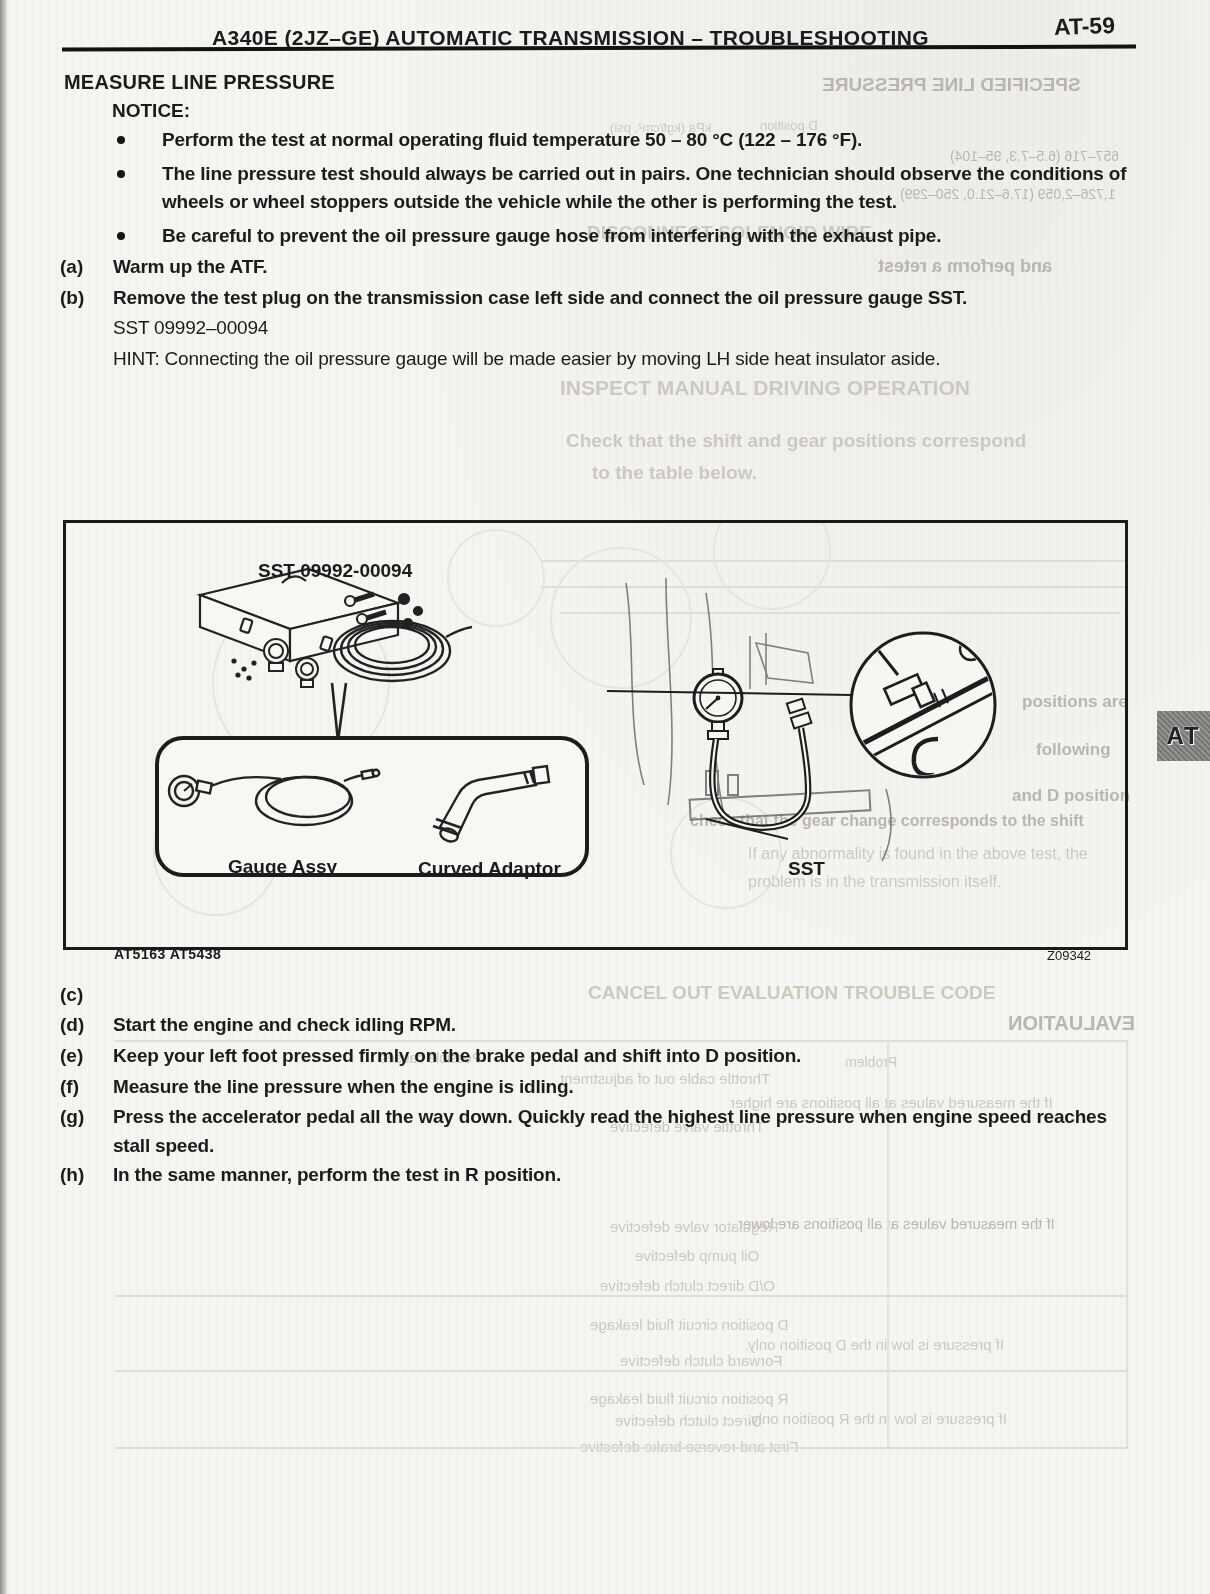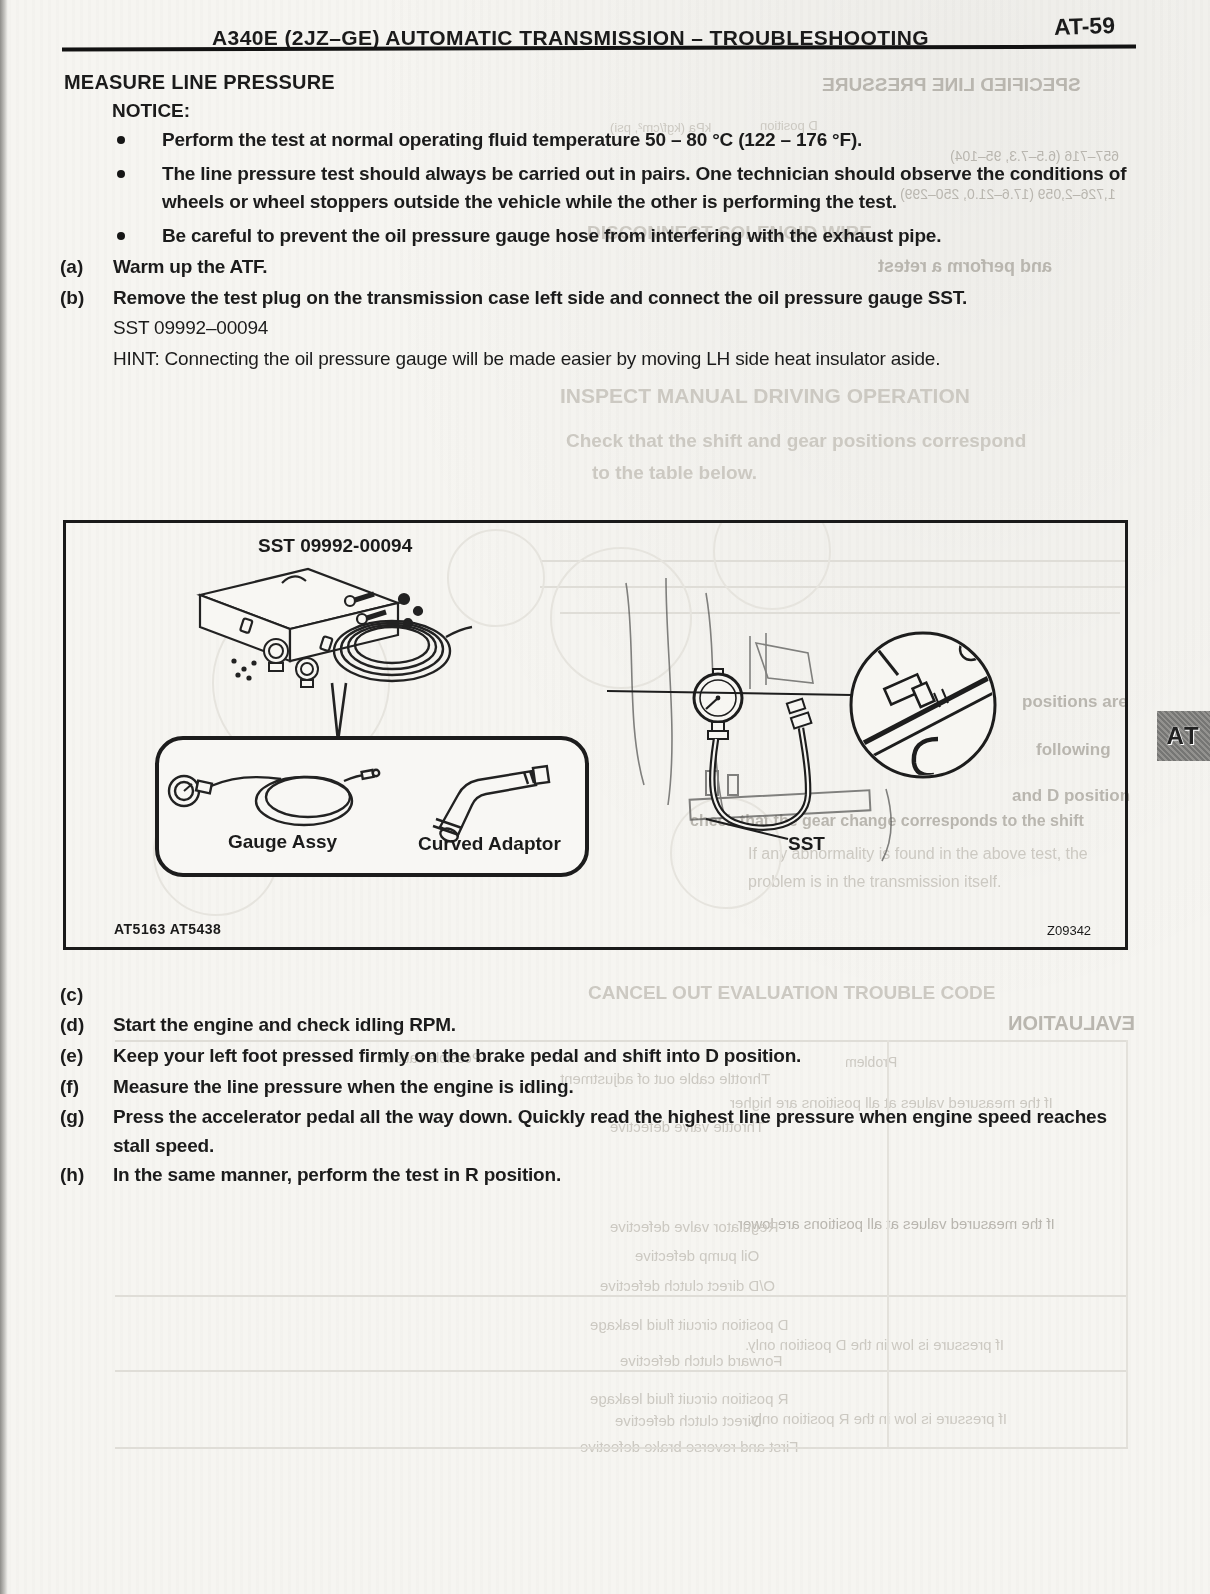--- a/index.html
+++ b/index.html
@@ -27,21 +27,21 @@
   .n-item{display:flex;margin-bottom:6px;}
   .dot{flex:0 0 8px;width:8px;height:8px;border-radius:50%;background:#161616;margin:10px 0 0 0;}
   .n-text{margin-left:37px;font-size:19px;font-weight:700;line-height:28px;width:990px;letter-spacing:-0.2px;}
   .step{position:absolute;left:60px;width:1078px;display:flex;z-index:5;}
   .sid{flex:0 0 53px;font-size:19px;font-weight:700;line-height:29px;}
   .stx{font-size:19px;font-weight:700;line-height:29px;letter-spacing:-0.2px;}
   .subline{position:absolute;left:113px;font-size:19px;font-weight:400;line-height:29px;width:1023px;letter-spacing:-0.2px;z-index:5;}
   
   .figure{position:absolute;left:63px;top:520px;width:1059px;height:424px;border:3px solid #1a1a1a;z-index:4;}
   .fig-svg{position:absolute;left:0;top:0;width:100%;height:100%;}
-  .fig-label{position:absolute;font-weight:700;white-space:nowrap;z-index:6;}
+  .fig-label{position:absolute;font-weight:700;white-space:nowrap;z-index:6;margin-top:25px;}
   
   .at-tab{left:1157px;top:711px;width:53px;height:50px;z-index:6;
     background:repeating-linear-gradient(45deg,#767674 0 2px,#93928f 2px 4px);
     display:flex;align-items:center;justify-content:center;
     font-size:24px;font-weight:700;color:#222;letter-spacing:2px;
     text-shadow:0 0 2px #fff, 1px 1px 0 #fff;}
   
   #bleed-layer{position:absolute;left:0;top:0;width:100%;height:100%;z-index:1;}
   .bleed{position:absolute;color:#ccc9c2;white-space:nowrap;font-weight:400;}
   .bleed.b{font-weight:700;}
@@ -66,21 +66,21 @@
     <div class="ghost-line" style="left:115px;top:1447px;width:1013px;"></div>
     <div class="ghost-vline" style="left:887px;top:1040px;height:407px;"></div>
     <div class="ghost-vline" style="left:1126px;top:1040px;height:407px;"></div>
   <span class="bleed mirror b dark" style="left: 822px; top: 74px; font-size: 19px;">SPECIFIED LINE PRESSURE</span>
       <span class="bleed mirror" style="left: 760px; top: 118px; font-size: 13px;">D position</span>
       <span class="bleed mirror" style="left: 610px; top: 120px; font-size: 13px;">kPa (kgf/cm², psi)</span>
       <span class="bleed mirror dark" style="left: 950px; top: 148px; font-size: 14px;">657–716 (6.5–7.3, 95–104)</span>
       <span class="bleed mirror dark" style="left: 900px; top: 186px; font-size: 14px;">1,726–2,059 (17.6–21.0, 250–299)</span>
       <span class="bleed b" style="left: 556px; top: 222px; font-size: 19px; padding-left: 31px;">DISCONNECT SOLENOID WIRE</span>
       <span class="bleed mirror b dark" style="left: 878px; top: 256px; font-size: 18px;">and perform a retest</span>
-      <span class="bleed b" style="left: 560px; top: 384px; font-size: 21px;">INSPECT MANUAL DRIVING OPERATION</span>
+      <span class="bleed b" style="left: 560px; top: 376px; font-size: 21px;">INSPECT MANUAL DRIVING OPERATION</span>
       <span class="bleed b" style="left: 566px; top: 430px; font-size: 19px;">Check that the shift and gear positions correspond</span>
       <span class="bleed b" style="left: 592px; top: 462px; font-size: 19px;">to the table below.</span>
       <span class="bleed b dark" style="left: 1022px; top: 692px; font-size: 17px;">positions are</span>
       <span class="bleed b dark" style="left: 1036px; top: 740px; font-size: 17px;">following</span>
       <span class="bleed b dark" style="left: 988px; top: 786px; font-size: 17px; margin-left: 24px;">and D position</span>
       <span class="bleed b dark" style="left: 690px; top: 812px; font-size: 16px;">check that the gear change corresponds to the shift</span>
       <span class="bleed" style="left: 748px; top: 845px; font-size: 16px;">If any abnormality is found in the above test, the</span>
       <span class="bleed" style="left: 748px; top: 873px; font-size: 16px;">problem is in the transmission itself.</span>
       <span class="bleed b" style="left: 588px; top: 982px; font-size: 19px;">CANCEL OUT EVALUATION TROUBLE CODE</span>
       <span class="bleed mirror b dark" style="left: 1008px; top: 1012px; font-size: 20px;">EVALUATION</span>

